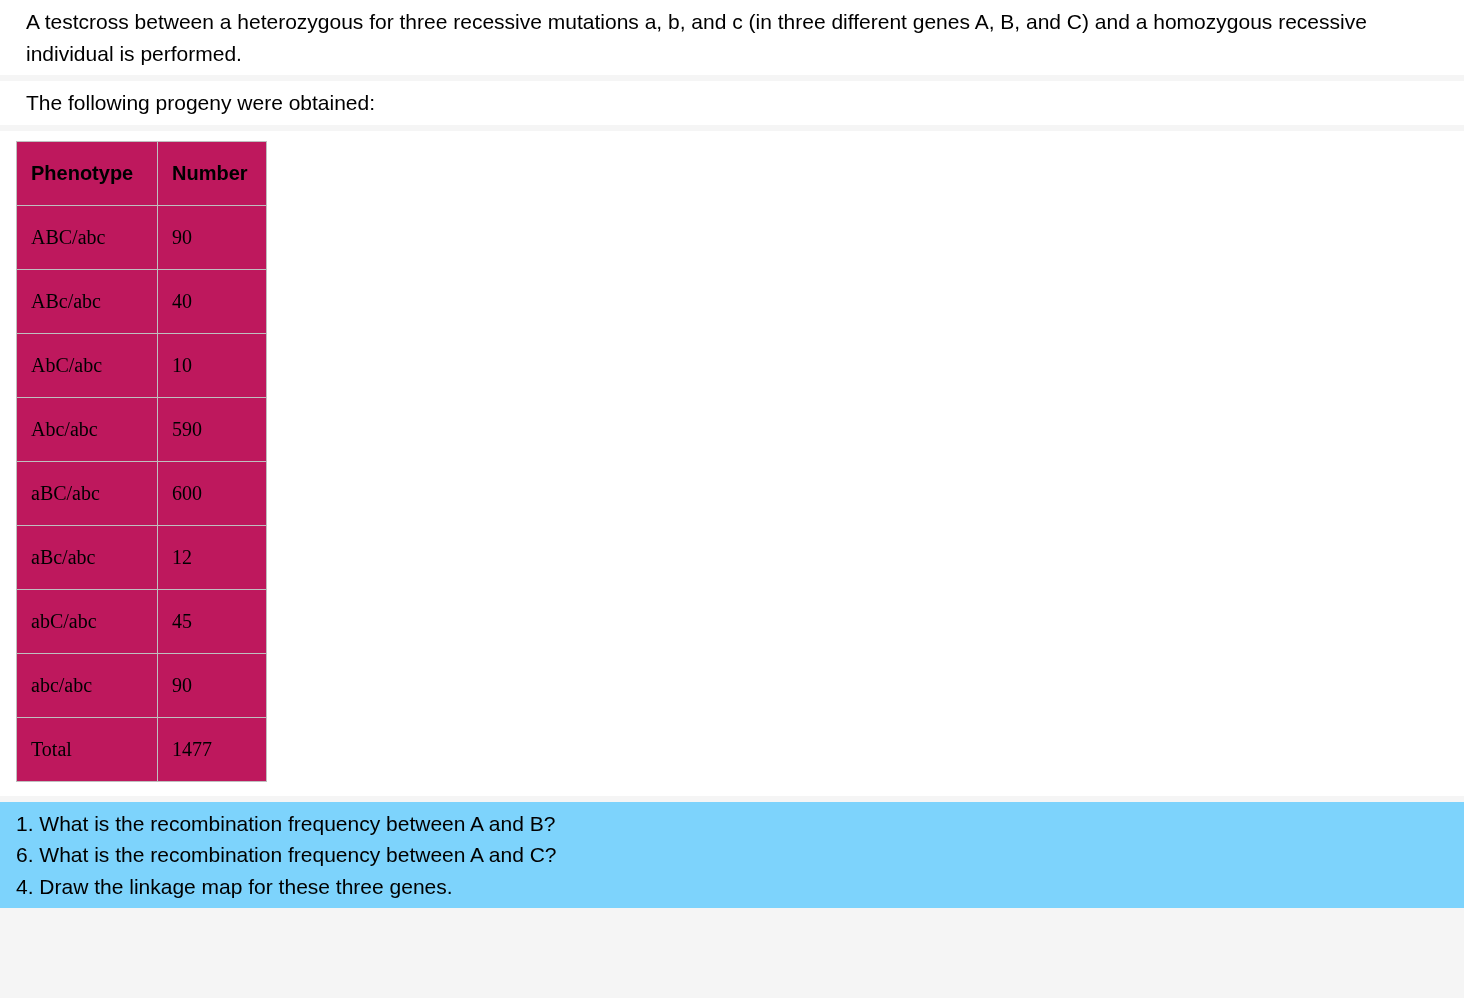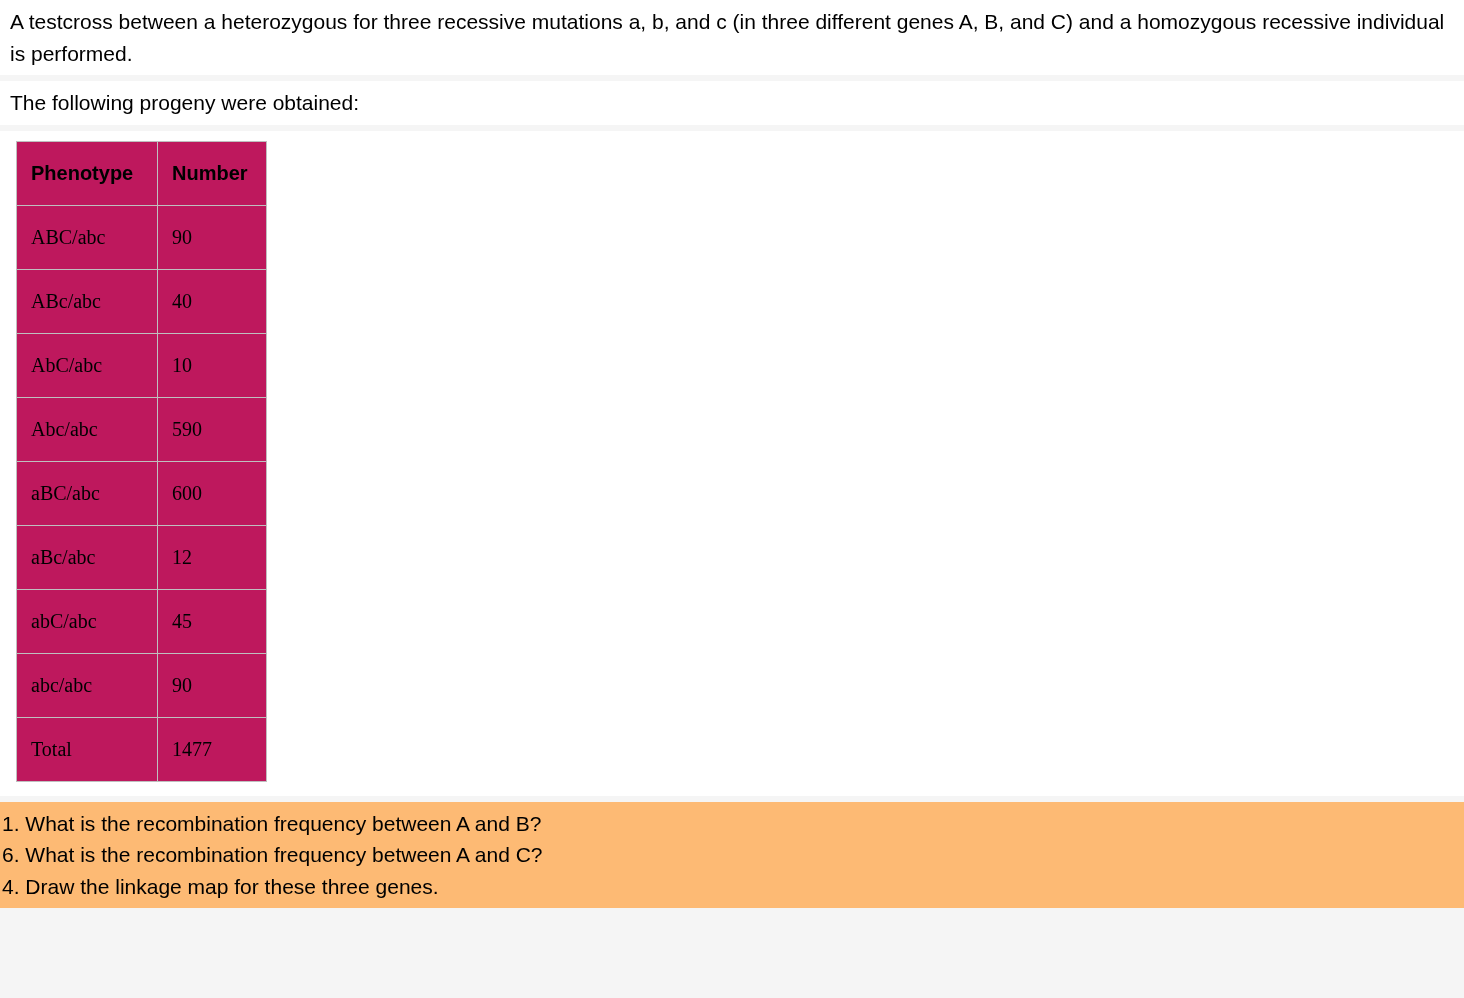--- a/index.html
+++ b/index.html
@@ -6,21 +6,21 @@
     margin: 0;
     padding: 0;
     font-family: -apple-system, BlinkMacSystemFont, "Segoe UI", Helvetica, Arial, sans-serif;
     font-size: 21px;
     color: #000;
     background: #f5f5f5;
     width: 1464px;
   }
   .block {
     background: #fff;
-    padding: 6px 10px;
+    padding: 6px 26px;
     margin-bottom: 6px;
     line-height: 1.5;
   }
   .table-block {
     background: #fff;
     padding: 10px 10px 14px 10px;
     margin-bottom: 6px;
   }
   table {
     border-collapse: collapse;
@@ -45,22 +45,22 @@
   }
   td.num {
     font-family: Georgia, "Times New Roman", serif;
     font-size: 20px;
     width: 80px;
   }
   th.num-h {
     text-align: left;
   }
   .questions {
-    background: #fdba74;
-    padding: 6px 2px;
+    background: #7dd3fc;
+    padding: 6px 16px;
     line-height: 1.5;
   }
 </style>
 </head>
 <body>
 
 <div class="block">
   <span>A testcross between a heterozygous for three recessive mutations a, b, and c  (in three different genes A, B, and C) and a homozygous recessive individual is performed.</span>
 </div>
 

